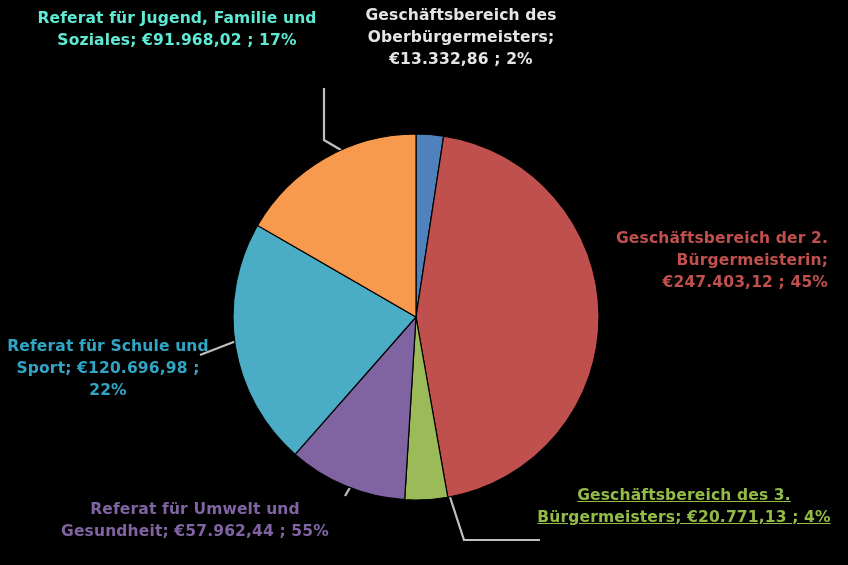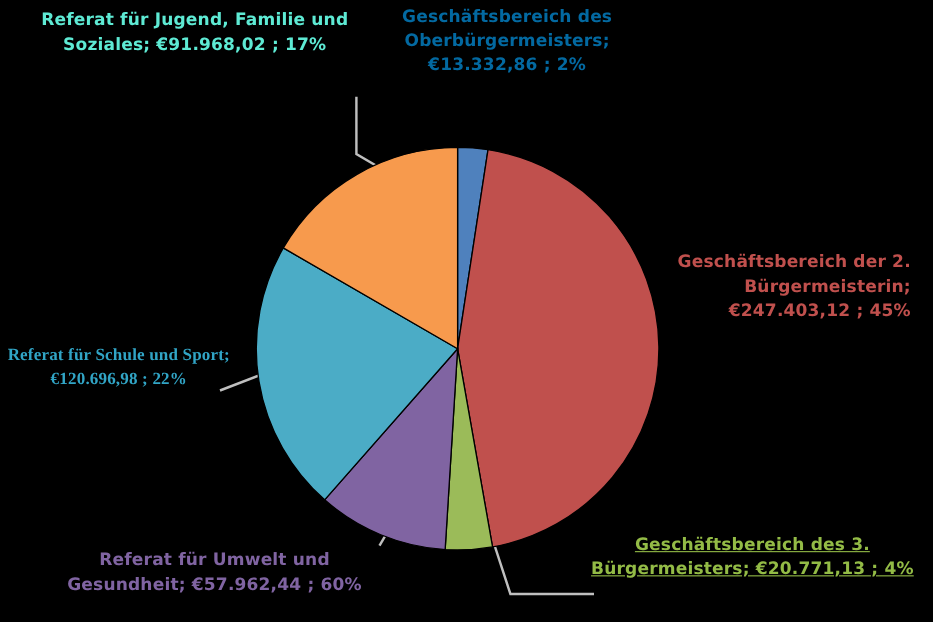--- a/index.html
+++ b/index.html
@@ -38,24 +38,24 @@
   .pie-label {
     position: absolute;
     font-weight: bold;
     font-size: 15.5px;
     line-height: 1.42;
     letter-spacing: 0.15px;
     text-align: center;
     white-space: pre-line;
   }
 
-  .lbl-ob      { left: 330px; top: 4px;   width: 262px; color: #0369a1; }
+  .lbl-ob      { left: 330px; top: 4px;   width: 262px; color: #e5e5e5; }
   .lbl-jugend  { left: 18px;  top: 7px;  width: 318px; color: #5eead4; }
   .lbl-bm2     { left: 596px; top: 227px; width: 232px; color: #c0504d; text-align: right; }
-  .lbl-schule  { left: 0px;   top: 312px; width: 216px; color: #31a5c6; font-family: Liberation Serif, serif; }
+  .lbl-schule  { left: 0px;   top: 335px; width: 216px; color: #31a5c6; }
   .lbl-bm3     { left: 534px; top: 484px; width: 300px; color: #93bb46; text-decoration: underline; }
   .lbl-umwelt  { left: 42px;  top: 498px; width: 306px; color: #8064a2; }
 </style>
 </head>
 <body>
 
 <div id="page">
 
   <svg id="leader-svg" viewBox="0 0 848 565" xmlns="http://www.w3.org/2000/svg">
 
@@ -84,15 +84,15 @@
   <div class="pie-label lbl-ob">Geschäftsbereich des Oberbürgermeisters; €13.332,86 ; 2%</div>
 
   <div class="pie-label lbl-jugend">Referat für Jugend, Familie und Soziales; €91.968,02 ; 17%</div>
 
   <div class="pie-label lbl-bm2">Geschäftsbereich der 2. Bürgermeisterin; €247.403,12 ; 45%</div>
 
   <div class="pie-label lbl-schule">Referat für Schule und Sport; €120.696,98 ; 22%</div>
 
   <div class="pie-label lbl-bm3">Geschäftsbereich des 3. Bürgermeisters; €20.771,13 ; 4%</div>
 
-  <div class="pie-label lbl-umwelt">Referat für Umwelt und Gesundheit; €57.962,44 ; 60%</div>
+  <div class="pie-label lbl-umwelt">Referat für Umwelt und Gesundheit; €57.962,44 ; 55%</div>
 
 </div>
 
 </body></html>

